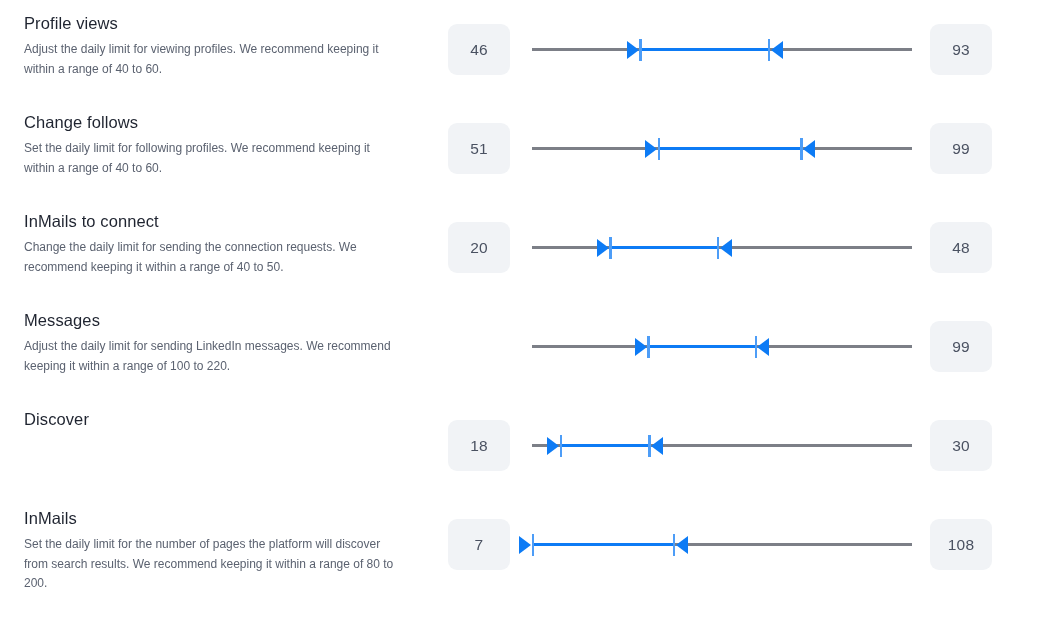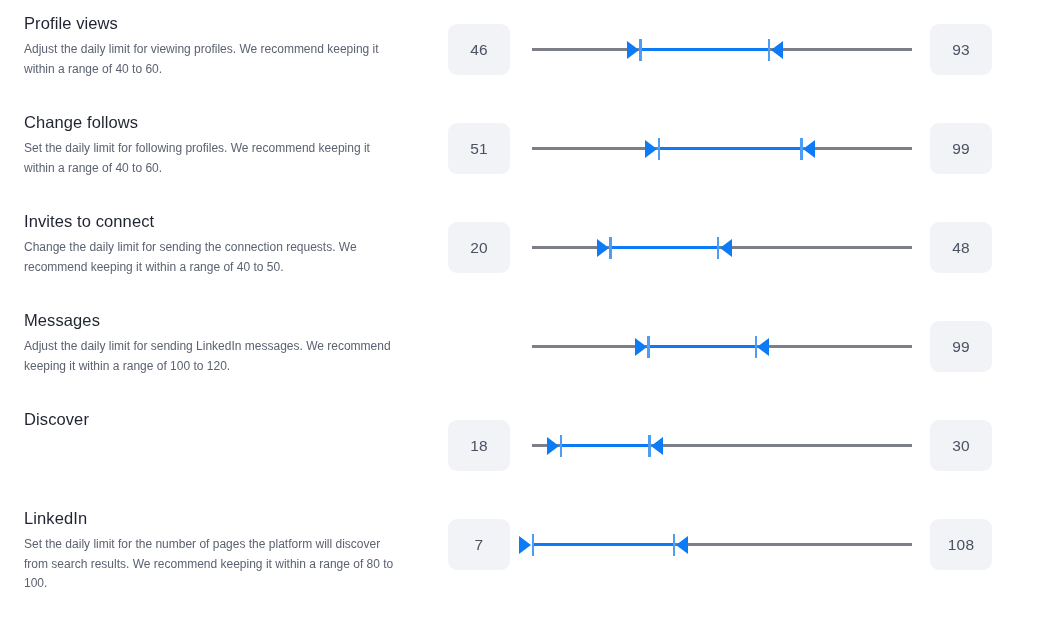--- a/index.html
+++ b/index.html
@@ -192,21 +192,21 @@
           <span class="bar"></span>
           <span class="tri"></span>
         </div>
       </div>
       <div class="value-box max">99</div>
     </div>
   </div>
 
   <div class="limit-row">
     <div class="row-info">
-      <div class="row-title">Invites to connect</div>
+      <div class="row-title">InMails to connect</div>
       <div class="row-desc">Change the daily limit for sending the connection requests. We recommend keeping it within a range of 40 to 50.</div>
     </div>
     <div class="slider-area">
       <div class="value-box min">20</div>
       <div class="slider">
         <div class="track"></div>
         <div class="track-active" style="left:20.5%;width:28.7%"></div>
         <div class="handle left" style="left:calc(20.5% - 13px)">
           <span class="tri"></span>
           <span class="bar"></span>
@@ -216,21 +216,21 @@
           <span class="tri"></span>
         </div>
       </div>
       <div class="value-box max">48</div>
     </div>
   </div>
 
   <div class="limit-row">
     <div class="row-info">
       <div class="row-title">Messages</div>
-      <div class="row-desc">Adjust the daily limit for sending LinkedIn messages. We recommend keeping it within a range of 100 to 120.</div>
+      <div class="row-desc">Adjust the daily limit for sending LinkedIn messages. We recommend keeping it within a range of 100 to 220.</div>
     </div>
     <div class="slider-area">
       <div class="slider">
         <div class="track"></div>
         <div class="track-active" style="left:30.5%;width:28.5%"></div>
         <div class="handle left" style="left:calc(30.5% - 13px)">
           <span class="tri"></span>
           <span class="bar"></span>
         </div>
         <div class="handle right" style="left:calc(59.0% - 3px)">
@@ -259,22 +259,22 @@
           <span class="bar"></span>
           <span class="tri"></span>
         </div>
       </div>
       <div class="value-box max">30</div>
     </div>
   </div>
 
   <div class="limit-row">
     <div class="row-info">
-      <div class="row-title">LinkedIn</div>
-      <div class="row-desc">Set the daily limit for the number of pages the platform will discover from search results. We recommend keeping it within a range of 80 to 100.</div>
+      <div class="row-title">InMails</div>
+      <div class="row-desc">Set the daily limit for the number of pages the platform will discover from search results. We recommend keeping it within a range of 80 to 200.</div>
     </div>
     <div class="slider-area">
       <div class="value-box min">7</div>
       <div class="slider">
         <div class="track"></div>
         <div class="track-active" style="left:0%;width:37.6%"></div>
         <div class="handle left" style="left:calc(0% - 13px)">
           <span class="tri"></span>
           <span class="bar"></span>
         </div>

